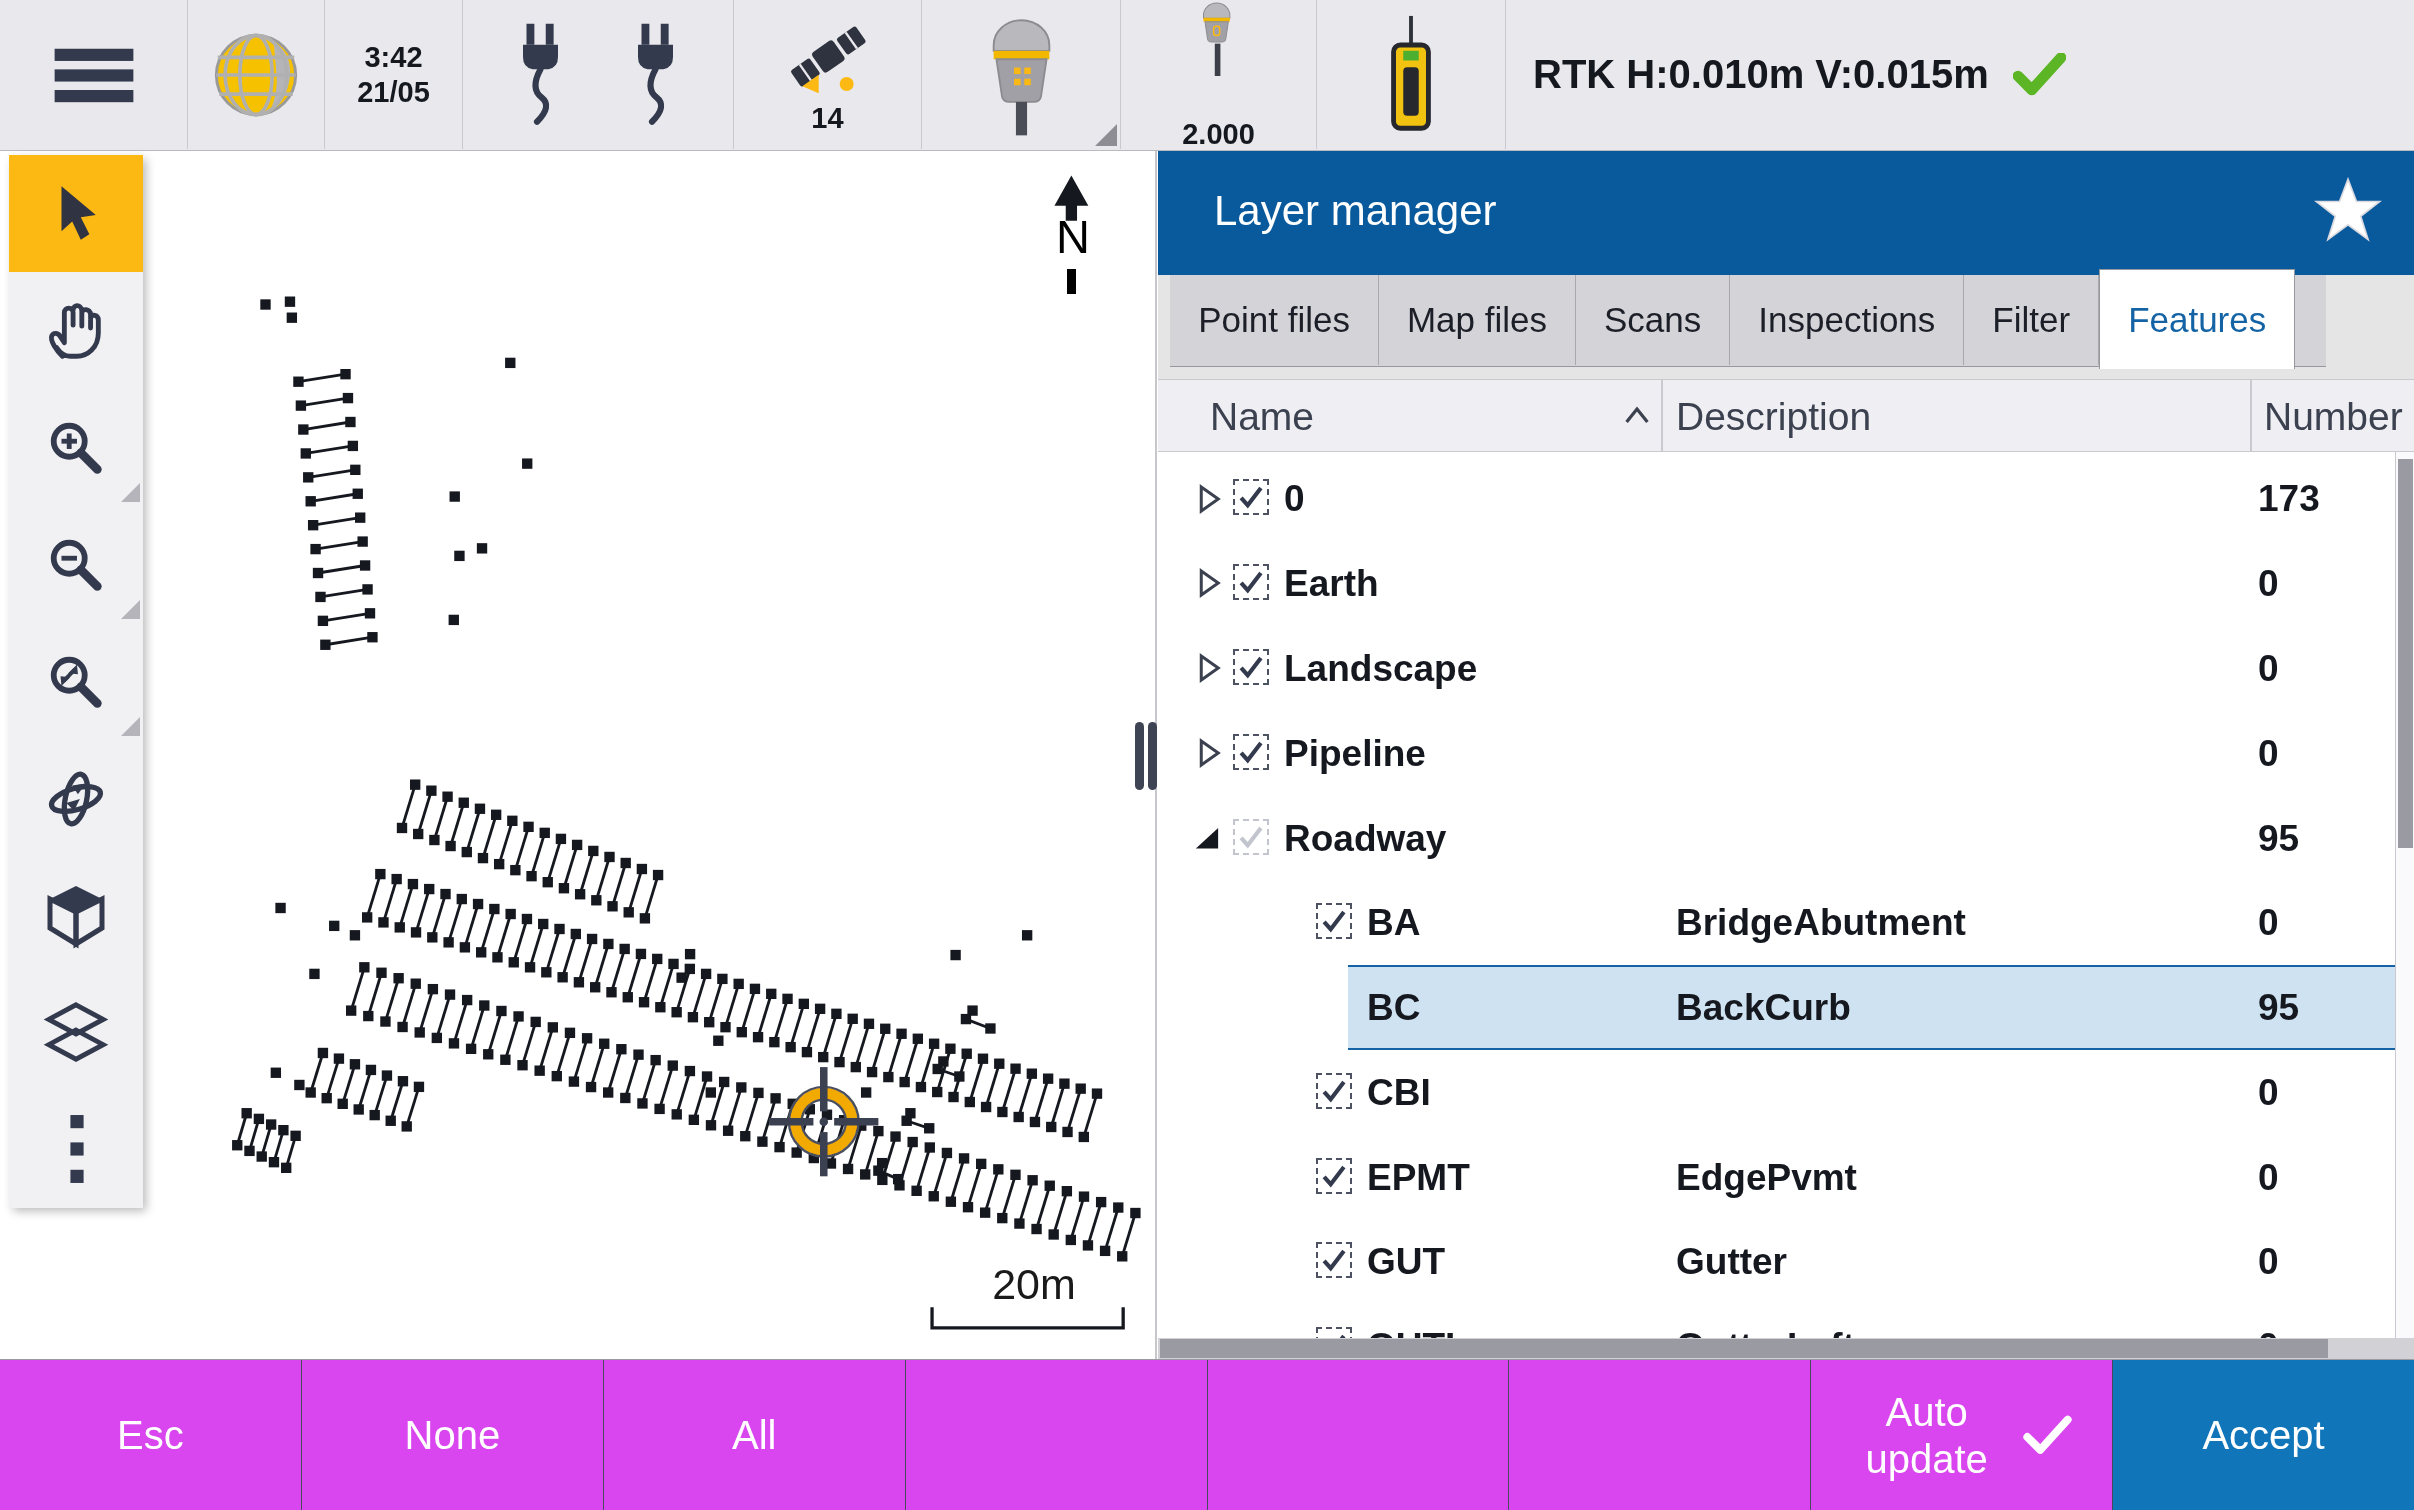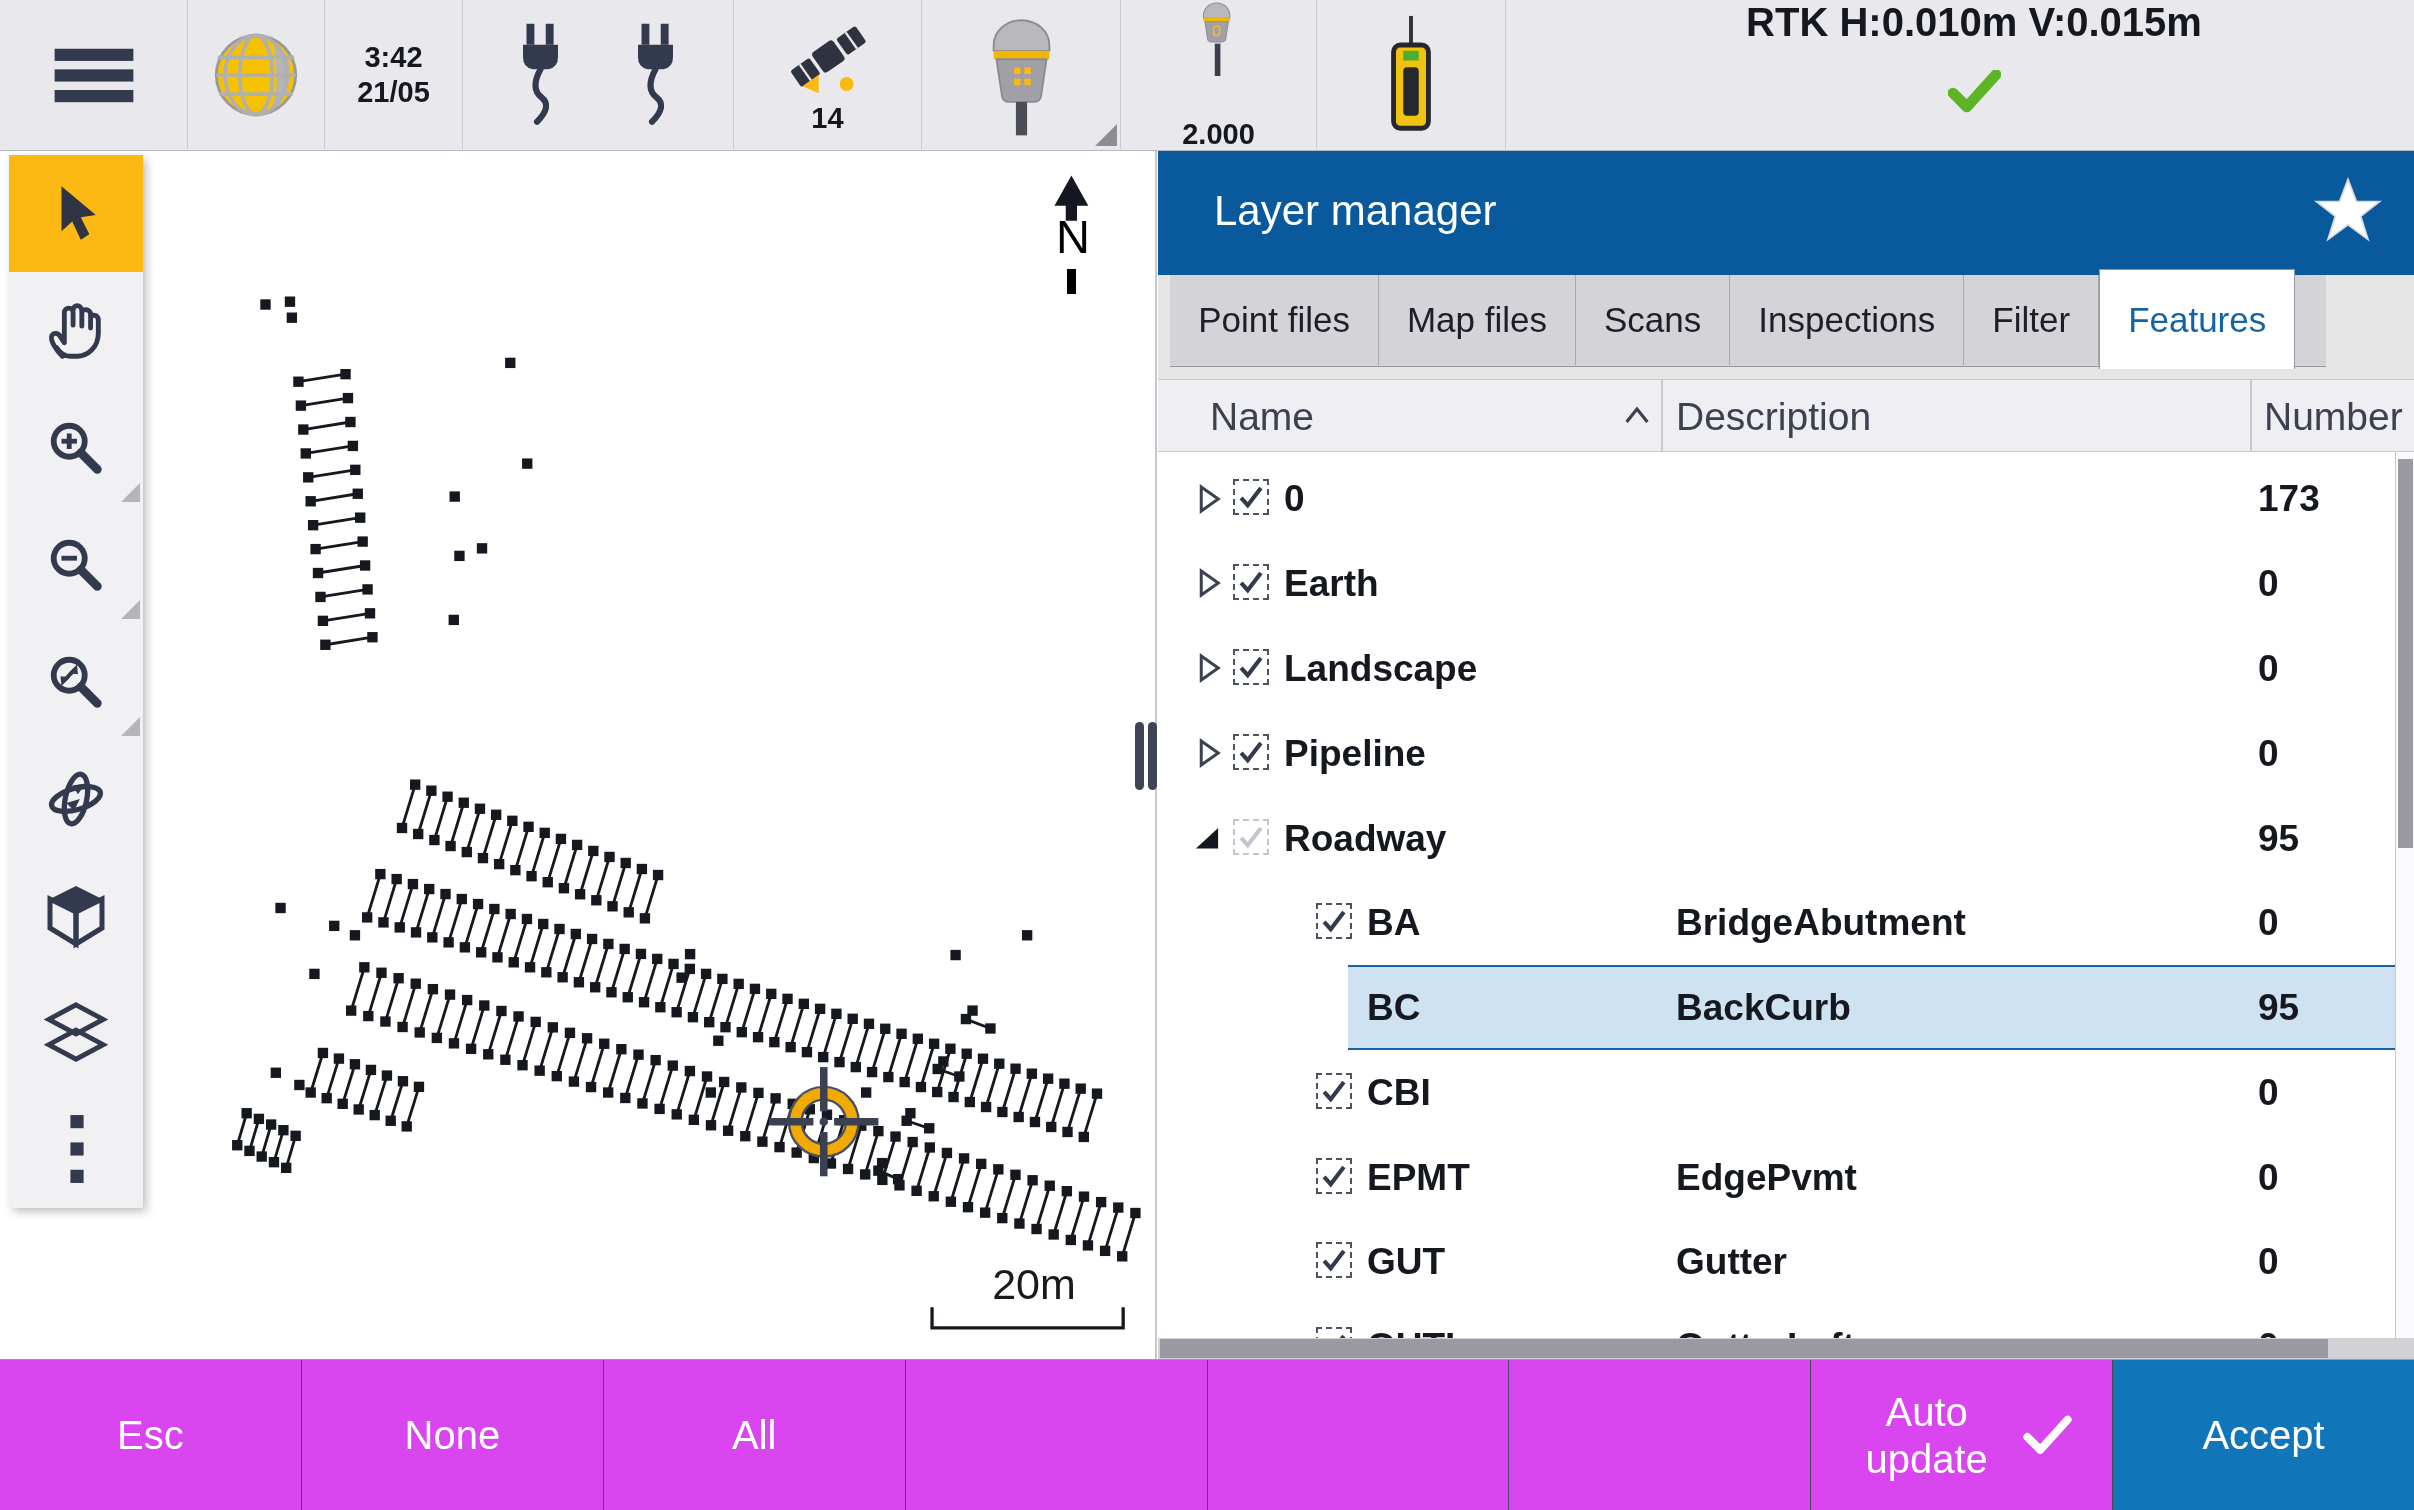--- a/index.html
+++ b/index.html
@@ -151,21 +151,21 @@
       <div class="iconlabel">2.000</div>
     </div>
     <div class="tcell" style="left:1316px;width:190px;">
       <svg width="68" height="122" viewBox="0 0 70 126">
         <line x1="35" y1="2" x2="35" y2="32" stroke="#2e3138" stroke-width="4"></line>
         <rect x="17" y="32" width="36" height="86" rx="7" fill="#f1c20f" stroke="#26282e" stroke-width="5"></rect>
         <rect x="27" y="38" width="16" height="10" fill="#4caf2f"></rect>
         <rect x="27" y="55" width="16" height="50" rx="4" fill="#26282e"></rect>
       </svg>
     </div>
-    <div class="tcell" style="left:1507px;width:908px;flex-direction:column;justify-content:flex-start;padding-left:26px;gap:24.5px;">
+    <div class="tcell" style="left:1507px;width:908px;flex-direction:row;justify-content:flex-start;padding-left:26px;gap:24.5px;">
       <span class="rtktext">RTK H:0.010m V:0.015m</span>
       <svg width="53" height="43" viewBox="0 0 34 28">
         <polyline points="3,15 12,24 31,3" fill="none" stroke="#5cb524" stroke-width="7" stroke-linecap="round" stroke-linejoin="round"></polyline>
       </svg>
     </div>
   </div>
 
   <svg id="survey-svg" class="abs" style="left:0;top:151px;" width="1158" height="1208" viewBox="0 0 1230 1283">
     <g id="gen">
         <line x1="317" y1="245" x2="367" y2="237" stroke="#15181f" stroke-width="3"></line>

